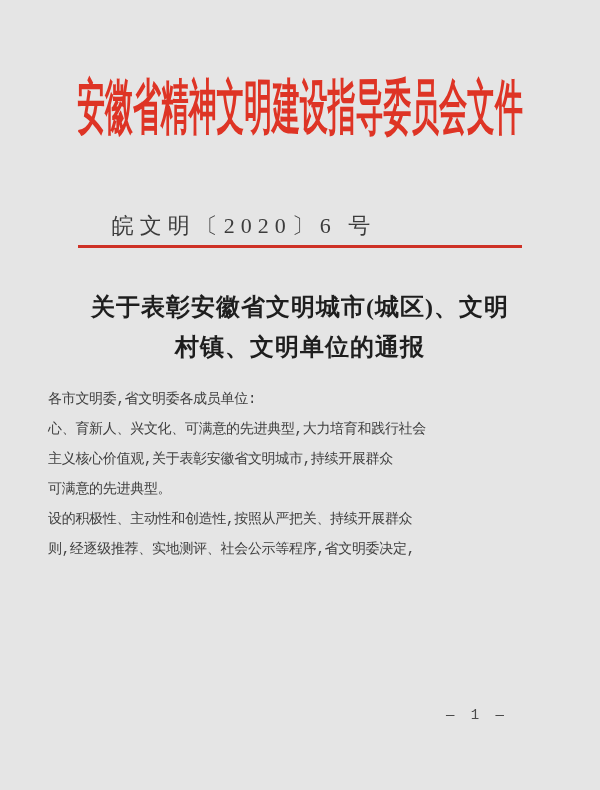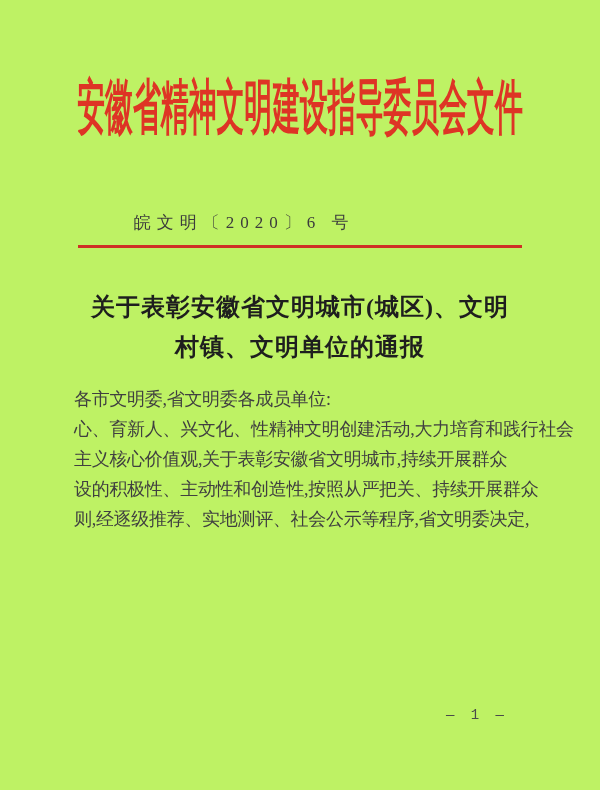--- a/index.html
+++ b/index.html
@@ -3,40 +3,40 @@
 <meta charset="utf-8">
 <style>
   html, body { margin: 0; padding: 0; }
   body {
     width: 600px; height: 790px;
     background: #ffffff;
     font-family: "Liberation Serif", "DejaVu Serif", serif;
     position: relative;
     overflow: hidden;
   }
-  .page { position: absolute; inset: 0; background: #bef264; padding-left: 12px; }
+  .page { position: absolute; inset: 0; background: #e5e5e5; padding-left: 12px; }
 
   
   .agency-banner {
     position: absolute;
     left: 50%; top: 78px;
     white-space: nowrap;
     font-size: 58px;
     font-weight: bold;
     line-height: 1.05;
     letter-spacing: 0px;
     transform: translateX(-50%) scale(0.48, 1.02);
   }
 
   .doc-number {
     position: absolute;
     top: 211px; left: 0;
     width: 488px;
     text-align: center;
-    font-size: 17px;
+    font-size: 22px;
     letter-spacing: 6px;
     color: #3c3c3c;
   }
 
   .red-divider {
     position: absolute;
     top: 245px; left: 78px;
     width: 444px; height: 3px;
   }
 
@@ -47,25 +47,26 @@
     text-align: center;
     font-size: 24px;
     font-weight: bold;
     line-height: 40px;
     letter-spacing: 1px;
     color: #1e1e1e;
   }
 
   .doc-body {
     position: absolute;
-    top: 384px; left: 74px;
+    top: 384px; left: 48px;
     width: 500px;
-    font-size: 18px;
+    font-size: 14px;
     color: #404040;
     letter-spacing: -0.3px;
+    font-family: Liberation Mono, monospace;
   }
   .doc-body .line {
     height: 30px;
     line-height: 30px;
     white-space: nowrap;
   }
   .doc-body .line.indent { text-indent: 37px; }
 
   .page-number {
     position: absolute;
@@ -87,21 +88,22 @@
 
   <div class="red-divider" style="background: rgb(206, 49, 38);"></div>
 
   <div class="doc-title">
     <div>关于表彰安徽省文明城市(城区)、文明</div>
     <div>村镇、文明单位的通报</div>
   </div>
 
   <div class="doc-body">
       <div class="line">各市文明委,省文明委各成员单位:</div>
-      <div class="line">心、育新人、兴文化、性精神文明创建活动,大力培育和践行社会</div>
+      <div class="line">心、育新人、兴文化、可满意的先进典型,大力培育和践行社会</div>
       <div class="line">主义核心价值观,关于表彰安徽省文明城市,持续开展群众</div>
+      <div class="line">可满意的先进典型。</div>
       <div class="line">设的积极性、主动性和创造性,按照从严把关、持续开展群众</div>
       <div class="line">则,经逐级推荐、实地测评、社会公示等程序,省文明委决定,</div>
     </div>
 
   <div class="page-number">— 1 —</div>
 
 </div>
 
 </body></html>

